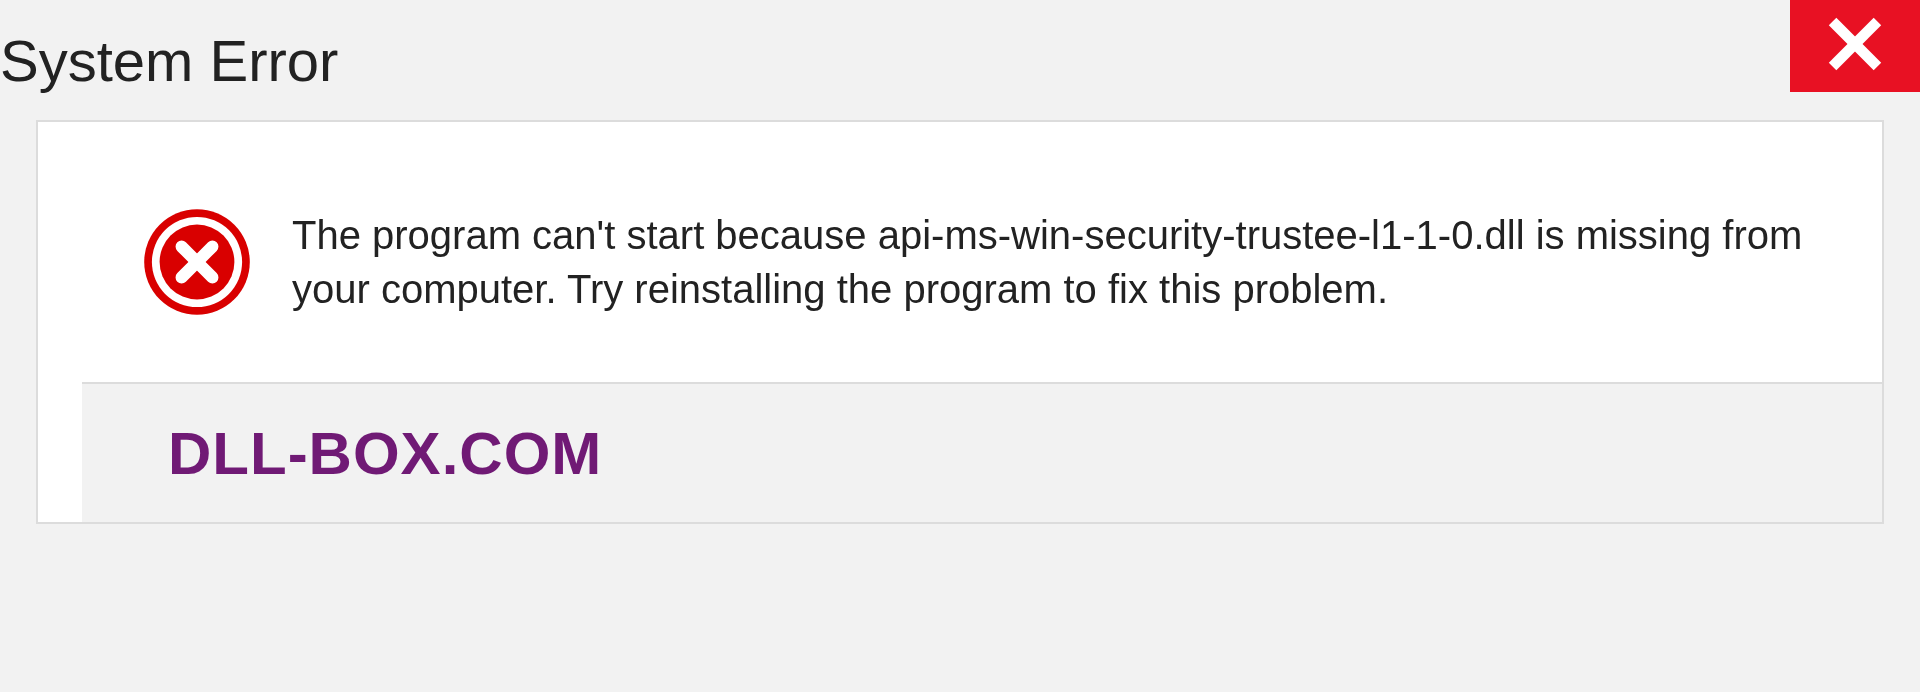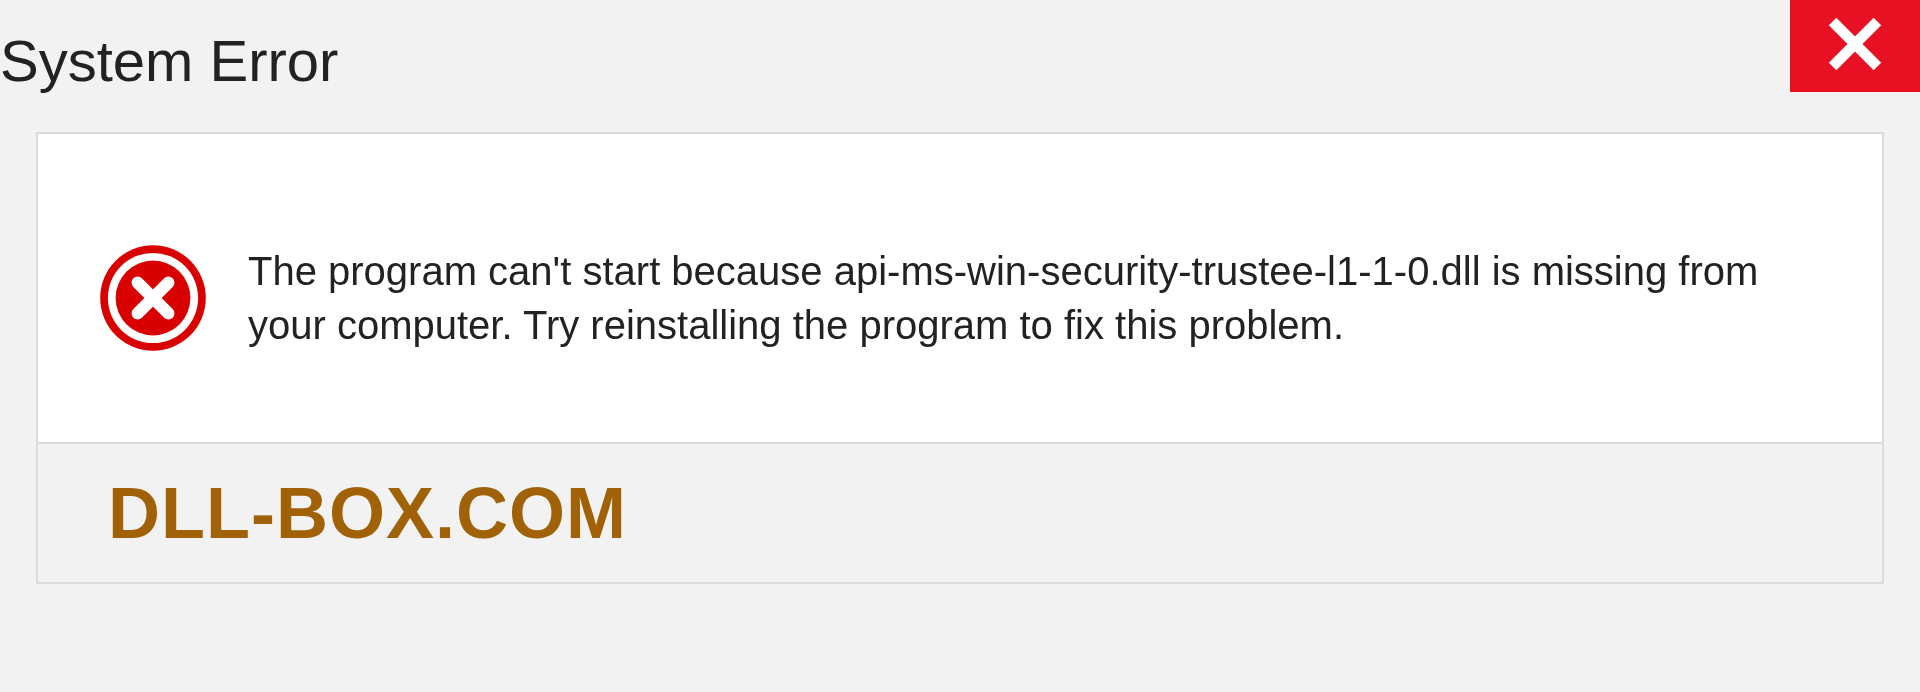--- a/index.html
+++ b/index.html
@@ -38,27 +38,28 @@
       display: flex;
       align-items: center;
       justify-content: center;
       cursor: pointer;
     }
     .close-button svg {
       width: 64px;
       height: 64px;
     }
     .content-panel {
-      margin: 12px 36px;
+      margin: 0 36px;
       background: #ffffff;
       border: 2px solid #dcdcdc;
-      height: 452px;
+      height: 404px;
       position: relative;
       display: flex;
       flex-direction: column;
+      padding-left: 44px;
     }
     .message-area {
       display: flex;
       align-items: center;
       padding: 60px 60px 40px 60px;
       gap: 40px;
       flex: 1;
     }
     .error-icon {
       flex-shrink: 0;
@@ -80,24 +81,24 @@
       border-top: 2px solid #dcdcdc;
       background: #f2f2f2;
       display: flex;
       align-items: center;
       justify-content: flex-end;
       padding: 0 60px;
       position: relative;
     }
     .watermark {
       position: absolute;
-      left: 70px;
-      font-size: 72px;
+      left: 86px;
+      font-size: 60px;
       font-weight: 900;
-      color: #a16207;
+      color: #701a75;
       letter-spacing: 1px;
       font-family: Arial, sans-serif;
     }
     .ok-button {
       width: 290px;
       height: 80px;
       background: #e9e9e9;
       border: 2px solid #b8b8b8;
       font-size: 40px;
       color: #333;

